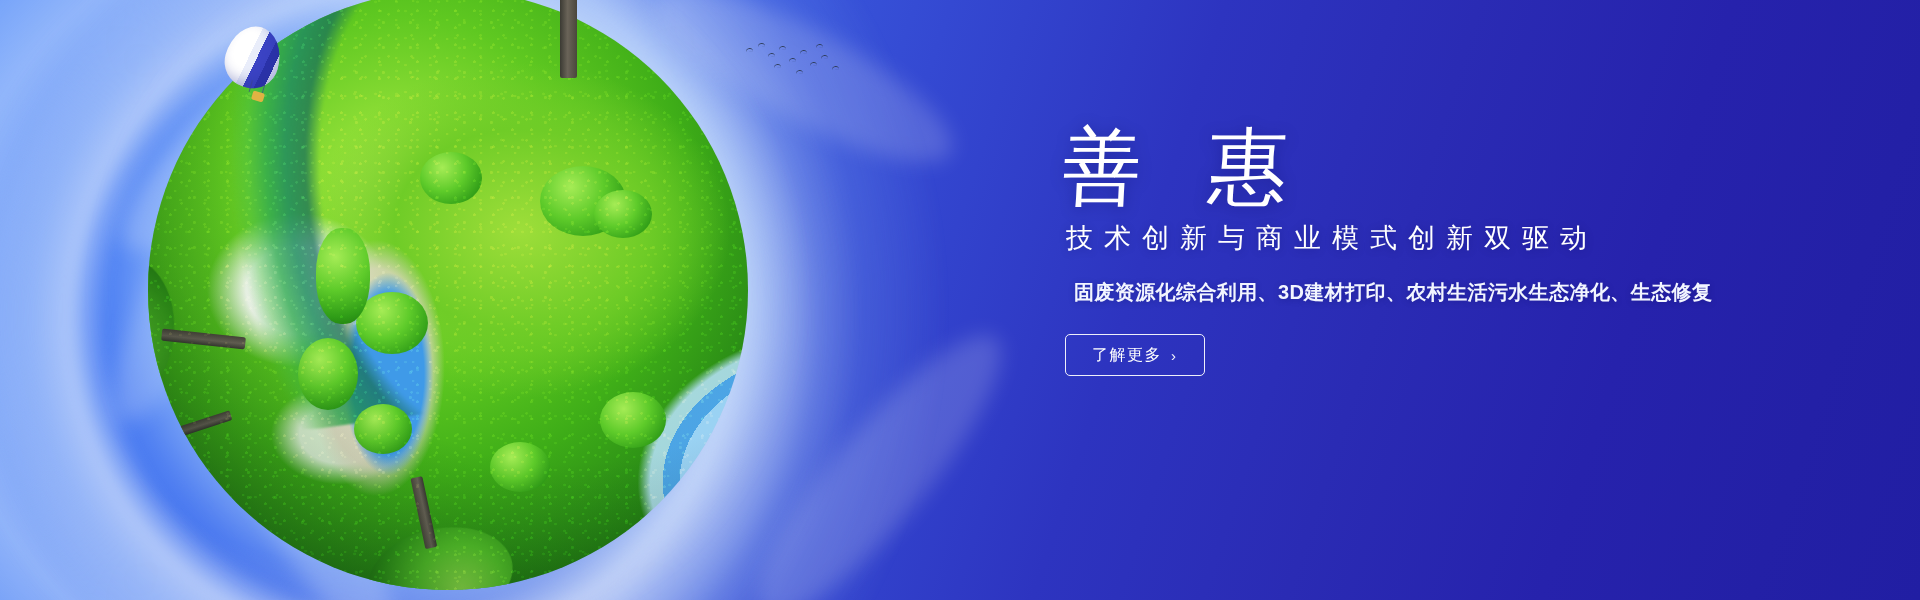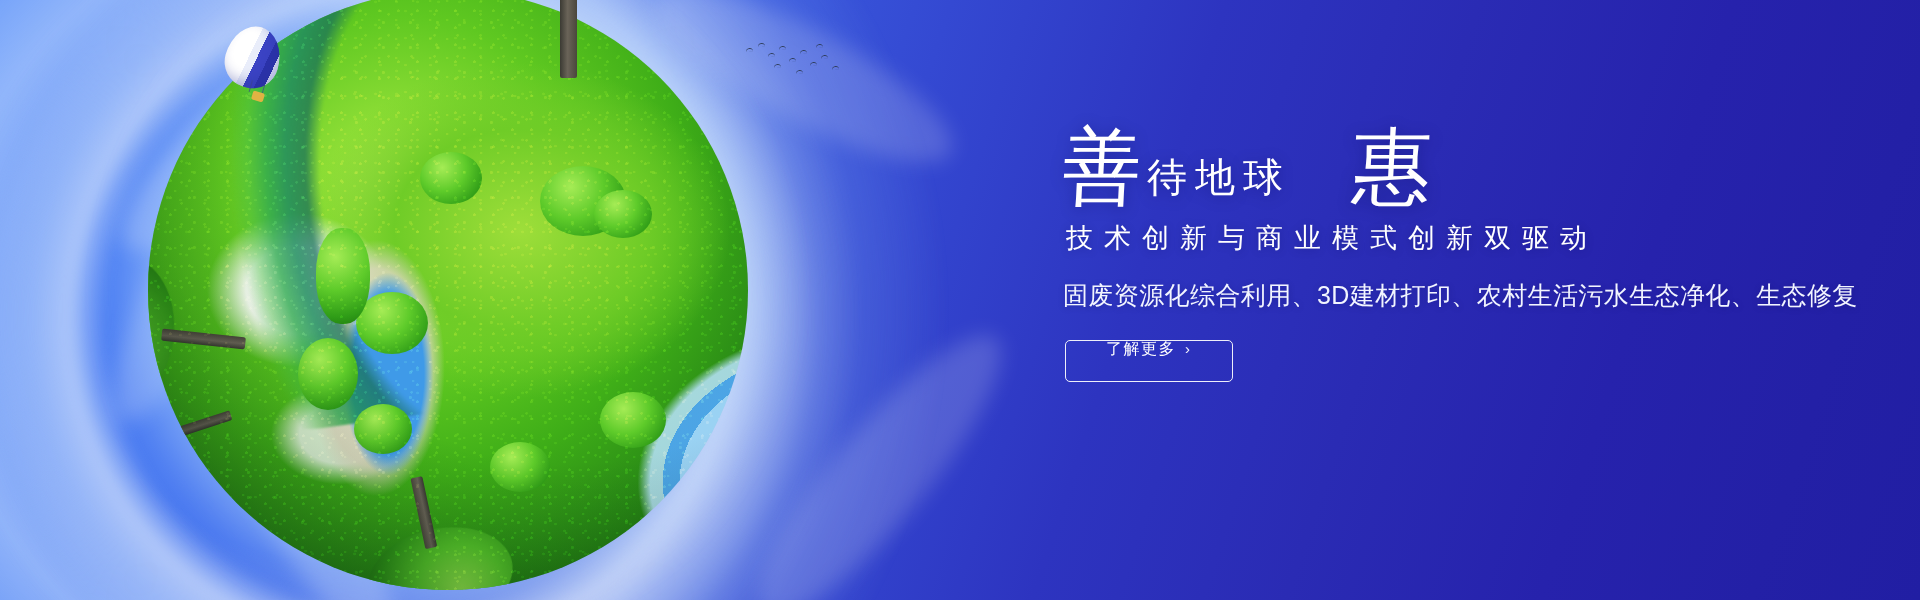--- a/index.html
+++ b/index.html
@@ -296,34 +296,35 @@
   .subtitle{
     margin:16px 0 16px 3px;
     color:#ffffff;
     font-size:27px;
     font-weight:400;
     letter-spacing:11px;
     white-space:nowrap;
     text-shadow:0 1px 8px rgba(10,12,80,.30);
   }
   .desc{
-    margin:23px 0 0 0;
+    margin:23px 0 0 11px;
     color:#f2f5ff;
-    font-size:25px;
-    font-weight:400;
+    font-size:20px;
+    font-weight:700;
     letter-spacing:.4px;
     white-space:nowrap;
     text-shadow:0 1px 6px rgba(10,12,80,.28);
   }
   .cta{
     display:inline-flex;
+    align-items:center;
     justify-content:center;
     gap:9px;
     margin:28px 0 0 2px;
-    padding:0 40px;
+    padding:0 26px;
     height:42px;
     min-width:118px;
     border:1px solid rgba(255,255,255,.92);
     border-radius:5px;
     background:transparent;
     color:#ffffff;
     font-family:"Liberation Sans","DejaVu Sans",sans-serif;
     font-size:16px;
     letter-spacing:1.5px;
     cursor:pointer;
@@ -407,21 +408,20 @@
       <div class="bird" style="left:52px;  top:28px;"></div>
       <div class="bird" style="left:72px;  top:2px;"></div>
     </div>
   </div>
 
   <div class="content">
 
     <h1 class="headline">
       <span class="phrase">
         <span class="big-glyph">善</span>
-        <span class="rest-glyphs">待地球</span>
       </span>
       <span class="phrase">
         <span class="big-glyph">惠</span>
       </span>
     </h1>
 
     <div class="subtitle">技术创新与商业模式创新双驱动</div>
 
     <div class="desc">固废资源化综合利用、3D建材打印、农村生活污水生态净化、生态修复</div>
 

